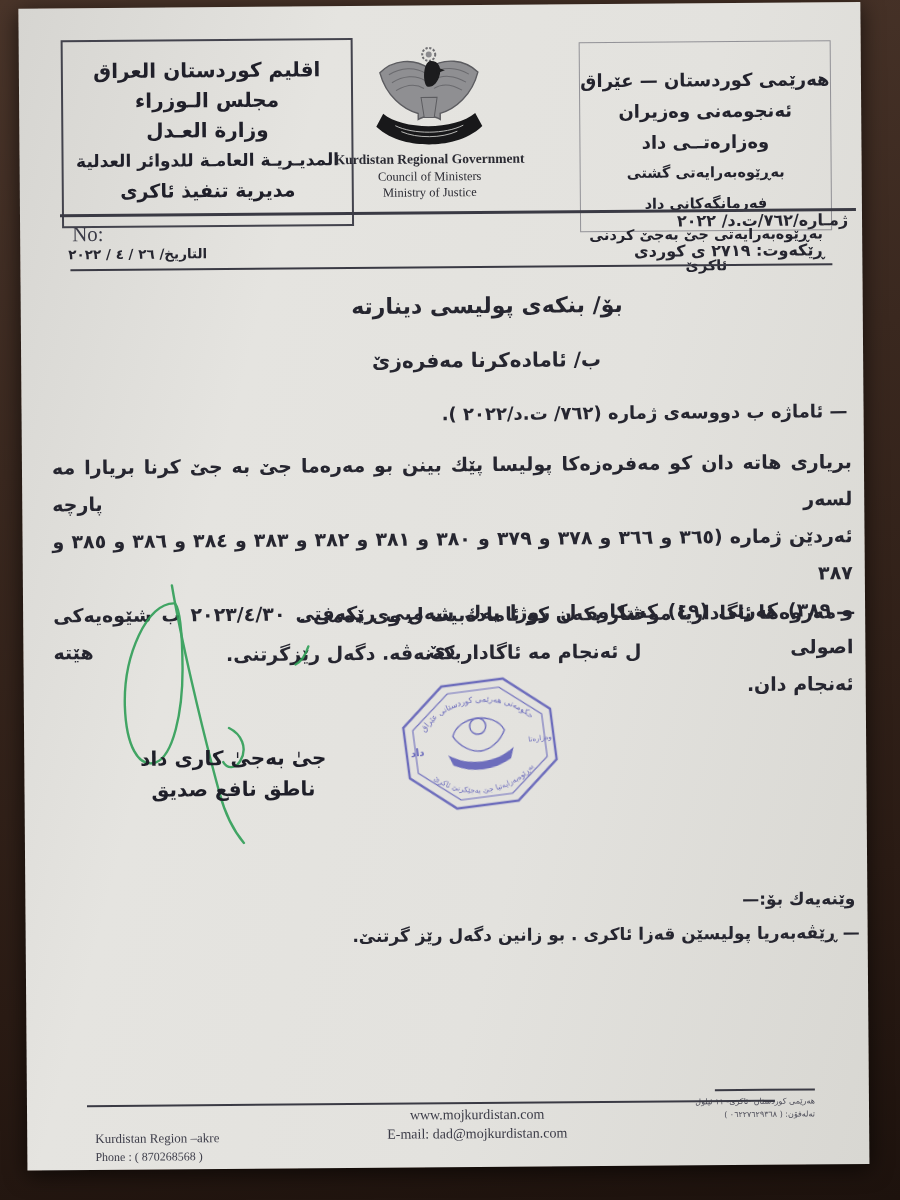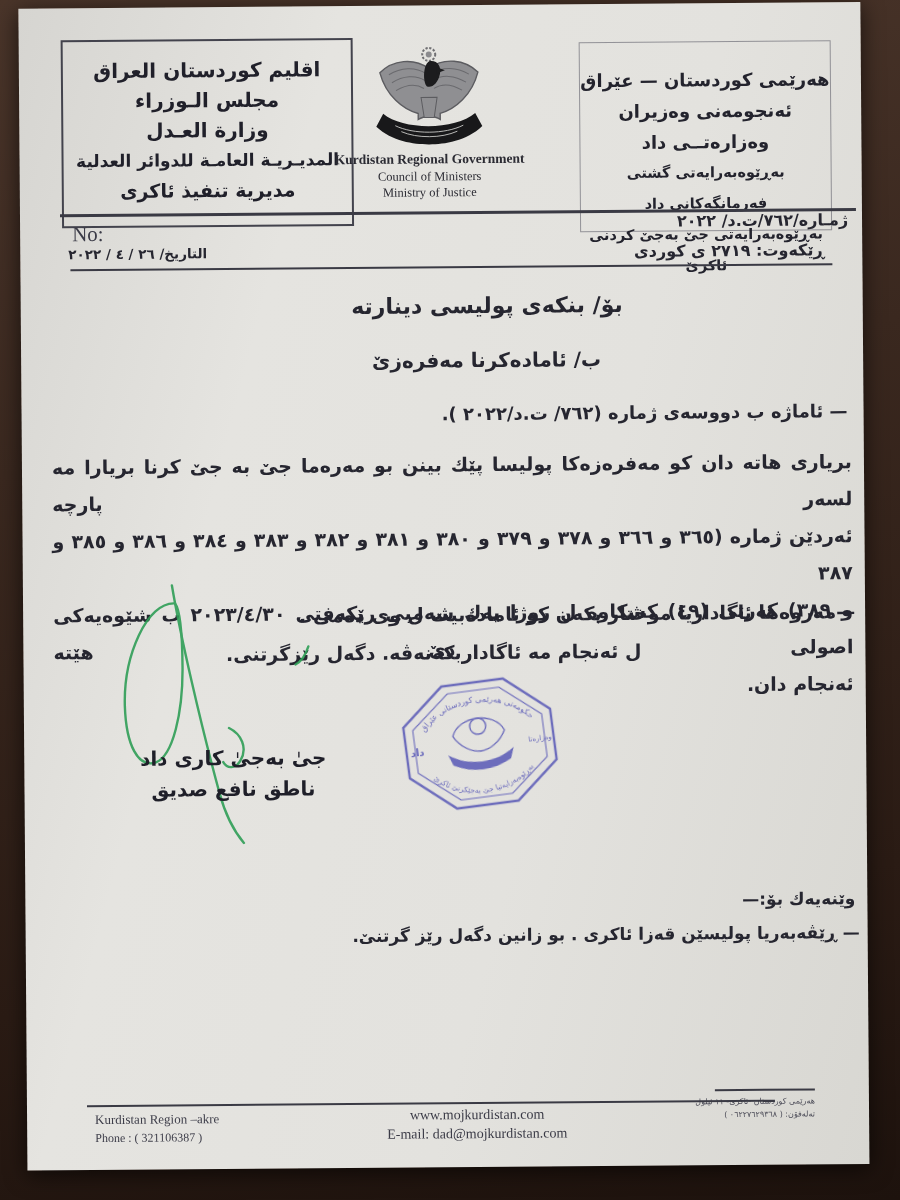--- a/index.html
+++ b/index.html
@@ -126,22 +126,22 @@
 
     <div class="abs" style="right:54px;top:1086px;width:122px;">
       <div class="hline" style="width:100px;height:2px;margin-left:auto;"></div>
       <div class="foot-small ar rt" style="margin-top:4px;">هەرێمی کوردستان -ئاکری- ١١ ئیلول</div>
       <div class="foot-small ar rt">تەلەفۆن: ( ٠٦٢٢٧٦٢٩٣٦٨ )</div>
     </div>
 
     <div class="abs hline" style="left:60px;top:1097px;width:688px;height:2px;"></div>
 
     <div class="abs serif" style="left:68px;top:1104px;color:#3e3e4a;">
-      <div style="font-size:13px;">Kurdistan Region –akre</div>
-      <div style="font-size:12px;margin-top:3px;">Phone : ( 321106387 )</div>
+      <div style="font-size:13px;margin-top:19px;">Kurdistan Region –akre</div>
+      <div style="font-size:12px;margin-top:3px;">Phone : ( 870268568 )</div>
     </div>
 
     <div class="abs serif" style="left:290px;top:1102px;width:320px;text-align:center;color:#3a3a46;">
       <div style="font-size:14px;">www.mojkurdistan.com</div>
       <div style="font-size:14px;margin-top:3px;">E-mail: dad@mojkurdistan.com</div>
     </div>
 
   </div>
 </div>
 

